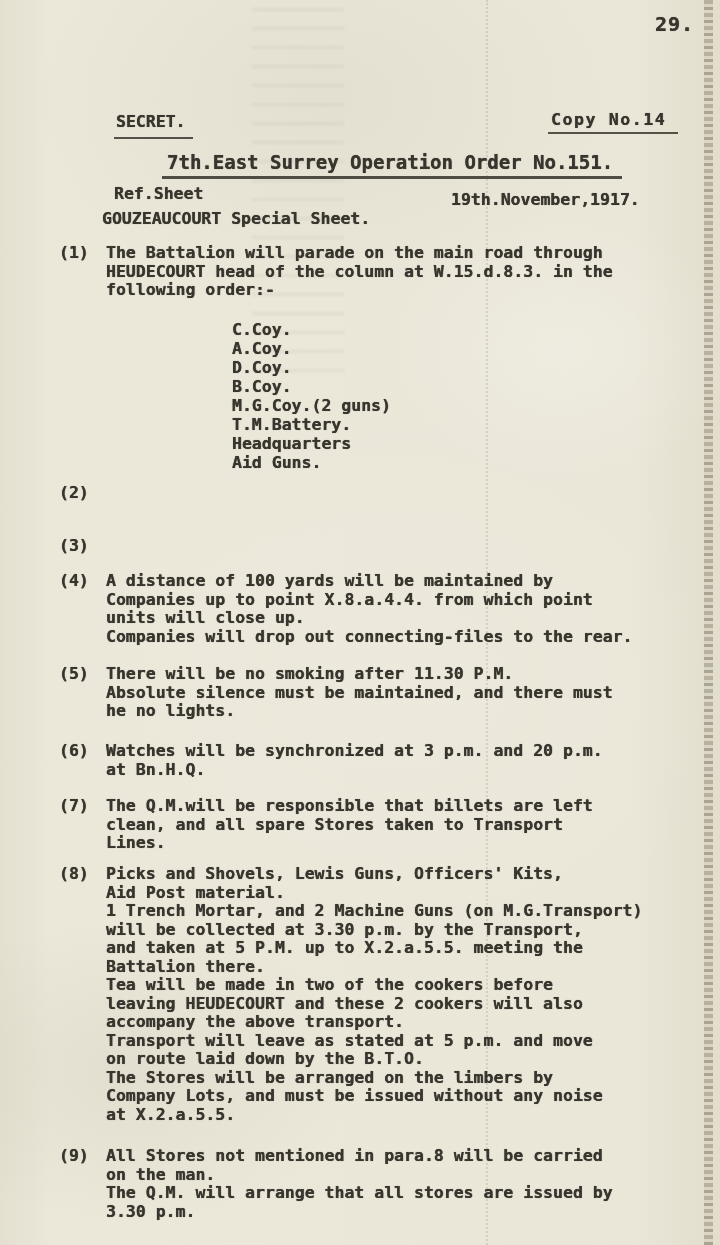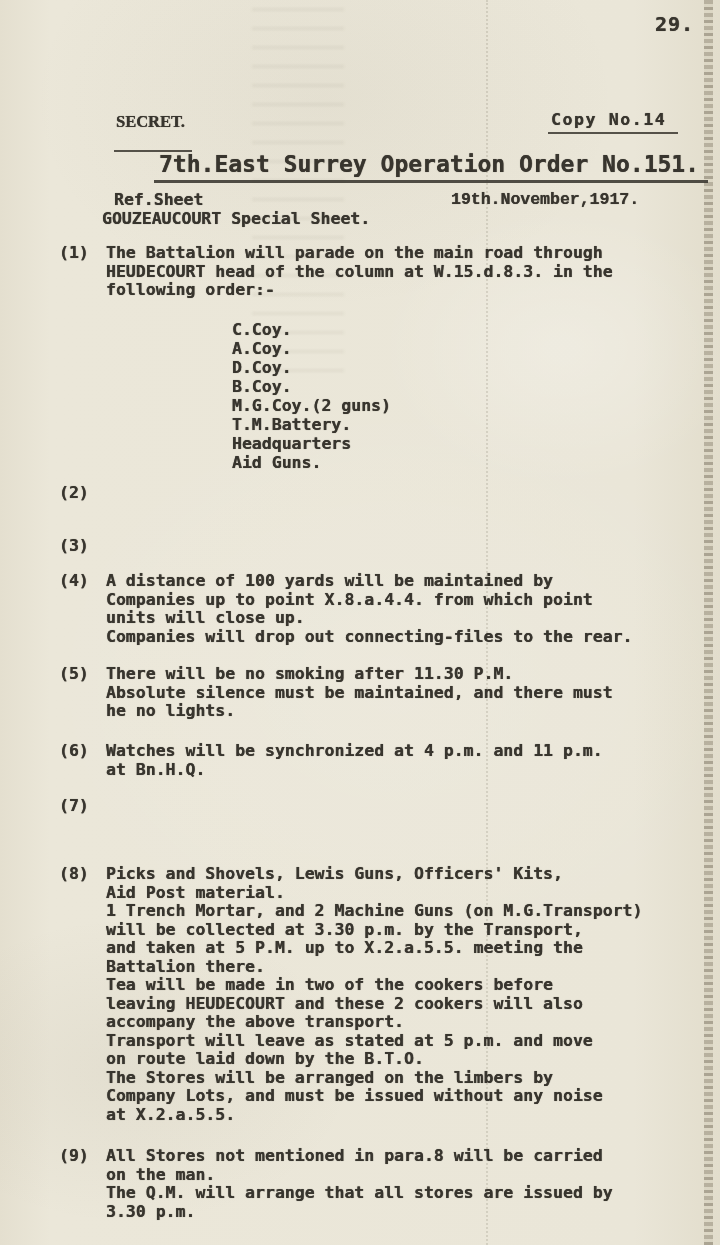--- a/index.html
+++ b/index.html
@@ -46,37 +46,36 @@
     filter:blur(.5px);
     opacity:.8;
   }
   .page-number{
     position:absolute;left:655px;top:12px;
     font-size:20px;letter-spacing:1px;
   }
   .classification{
     position:absolute;left:114px;top:112px;
     border-bottom:2.5px solid rgba(52,49,42,.82);
-    padding:0 7px 18px 2px;
-    font-family:Liberation Serif, serif;
+    padding:0 7px 6px 2px;
   }
   .copy-no{
     position:absolute;left:548px;top:110px;
     border-bottom:2.5px solid rgba(52,49,42,.82);
     padding:0 12px 3px 3px;
     letter-spacing:1.6px;
   }
   .title{
-    position:absolute;left:154px;top:151px;
-    font-size:23px;
+    position:absolute;left:162px;top:151px;
+    font-size:19px;
     border-bottom:3.5px solid rgba(52,49,42,.85);
     padding:0 9px 3px 5px;
   }
-  .ref-label{position:absolute;left:114px;top:190px;}
-  .date{position:absolute;left:451px;top:190px;font-family:Liberation Mono, monospace;}
+  .ref-label{position:absolute;left:114px;top:184px;}
+  .date{position:absolute;left:451px;top:190px;}
   .sheet{position:absolute;left:102px;top:209px;}
 
   .order{position:absolute;left:0;width:720px;line-height:18.5px;}
   .order .num{position:absolute;left:59px;top:0;}
   .order .txt{
     margin-left:106px;width:565px;
     white-space:pre-line;
   }
   .units{
     margin-left:232px;margin-top:20px;
@@ -138,26 +137,29 @@
 
   <div class="order" style="top:665px">
     <span class="num">(5)</span>
     <div class="txt">There will be no smoking after 11.30 P.M.
 Absolute silence must be maintained, and there must
 he no lights.</div>
   </div>
 
   <div class="order" style="top:742px">
     <span class="num">(6)</span>
-    <div class="txt">Watches will be synchronized at 4 p.m. and 11 p.m.
+    <div class="txt">Watches will be synchronized at 3 p.m. and 20 p.m.
 at Bn.H.Q.</div>
   </div>
 
   <div class="order" style="top:797px">
     <span class="num">(7)</span>
+    <div class="txt">The Q.M.will be responsible that billets are left
+clean, and all spare Stores taken to Transport
+Lines.</div>
   </div>
 
   <div class="order" style="top:865px">
     <span class="num">(8)</span>
     <div class="txt">Picks and Shovels, Lewis Guns, Officers' Kits,
 Aid Post material.
 1 Trench Mortar, and 2 Machine Guns (on M.G.Transport)
 will be collected at 3.30 p.m. by the Transport,
 and taken at 5 P.M. up to X.2.a.5.5. meeting the
 Battalion there.

